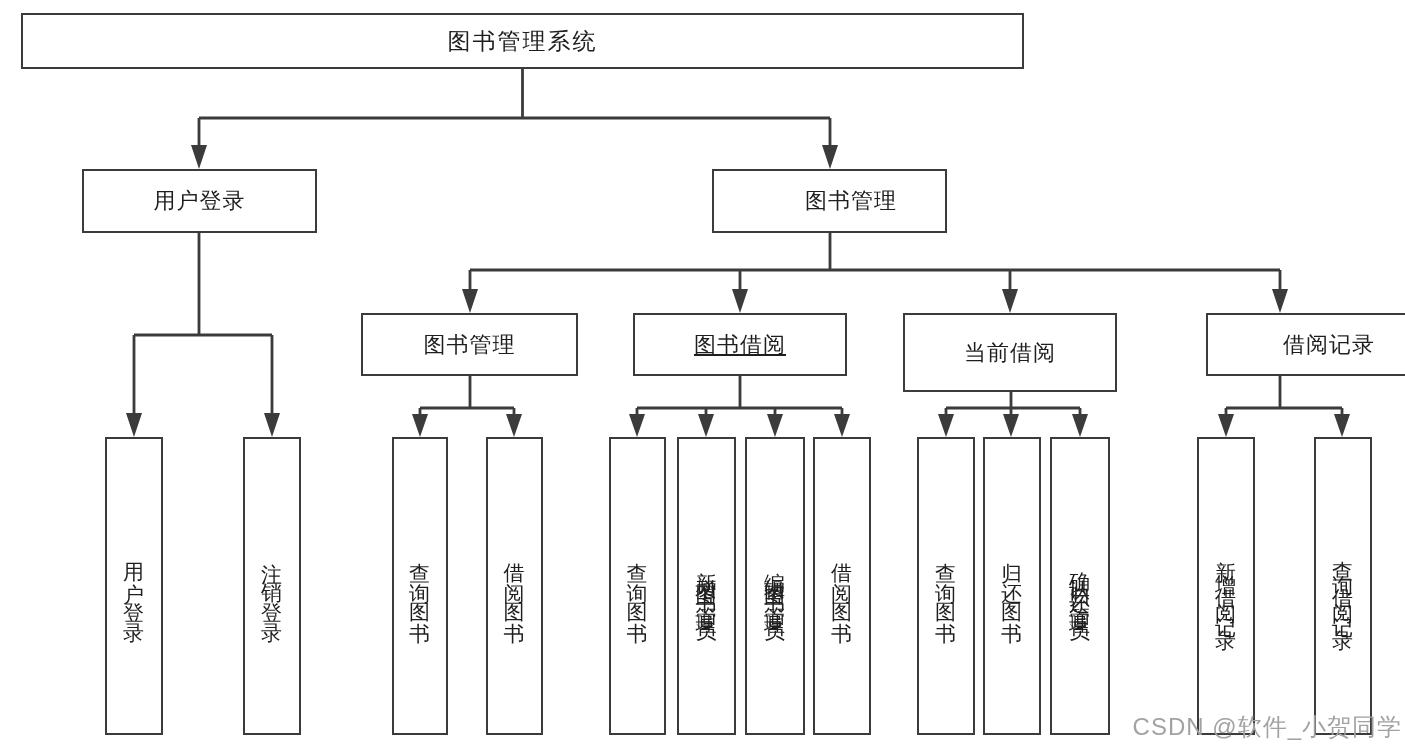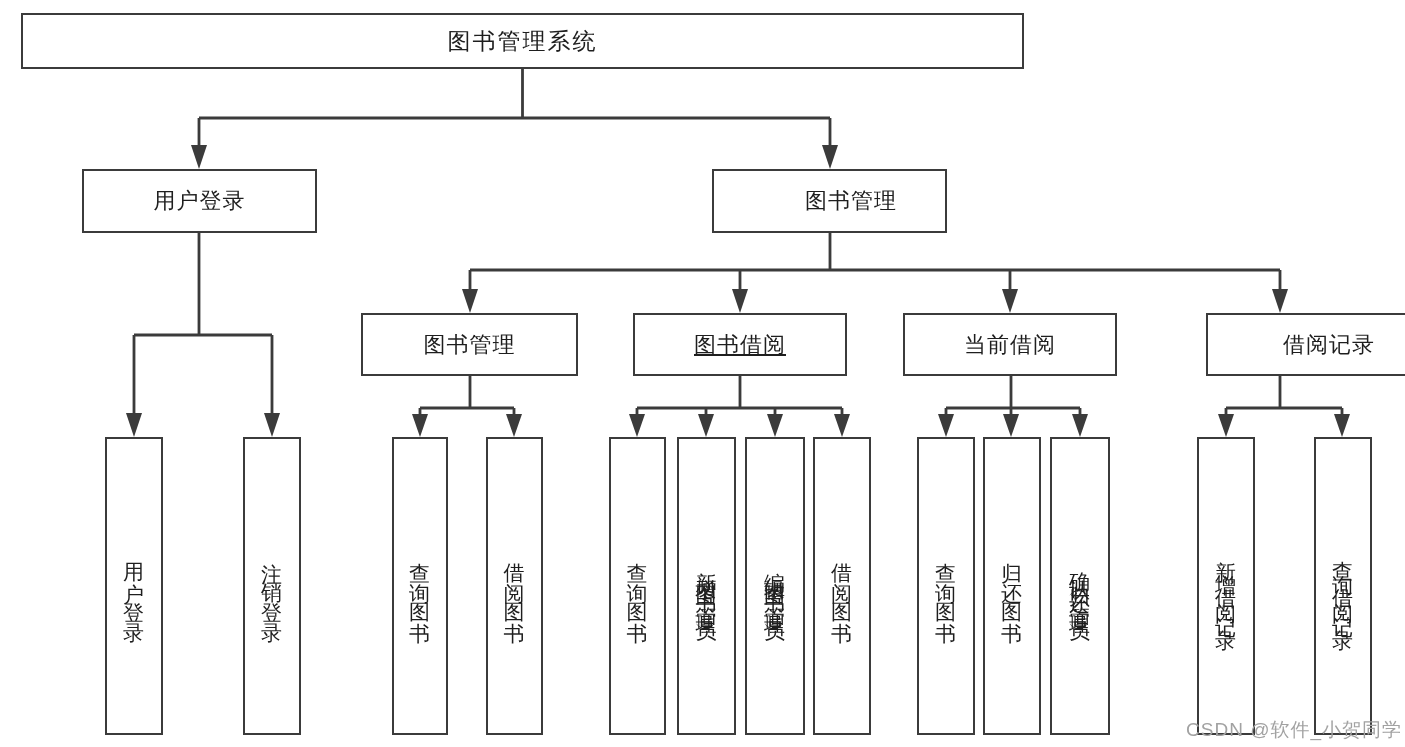--- a/index.html
+++ b/index.html
@@ -41,21 +41,21 @@
     font-size:21px;
     line-height:1;
   }
   .sp-wide{letter-spacing:20px;}
   .sp-med{letter-spacing:14px;}
   .sp-tight{letter-spacing:7px;}
   .watermark{
     position:absolute;
     right:3px;
     bottom:4px;
-    font-size:19px;
+    font-size:24px;
     letter-spacing:1px;
     color:var(--watermark);
     z-index:5;
     white-space:nowrap;
   }
 </style>
 </head>
 <body>
 
 <div class="canvas">
@@ -120,21 +120,21 @@
   <div class="node node-l1" style="left:712px;top:169px;width:235px;height:64px;padding-left:43px;">
     <span>图书管理</span>
   </div>
 
   <div class="node node-l2" style="left:361px;top:313px;width:217px;height:63px;">
     <span>图书管理</span>
   </div>
   <div class="node node-l2" style="left:633px;top:313px;width:214px;height:63px;text-decoration:underline;">
     <span>图书借阅</span>
   </div>
-  <div class="node node-l2" style="left:903px;top:313px;width:214px;height:63px;">
+  <div class="node node-l2" style="left:903px;top:313px;width:214px;height:79px;">
     <span>当前借阅</span>
   </div>
   <div class="node node-l2" style="left:1206px;top:313px;width:214px;height:63px;padding-left:32px;">
     <span>借阅记录</span>
   </div>
 
   <div class="node leaf" style="left:105px;top:437px;width:58px;height:298px;">
     <span class="v-label sp-wide">用户登录</span>
   </div>
   <div class="node leaf" style="left:243px;top:437px;width:58px;height:298px;">

